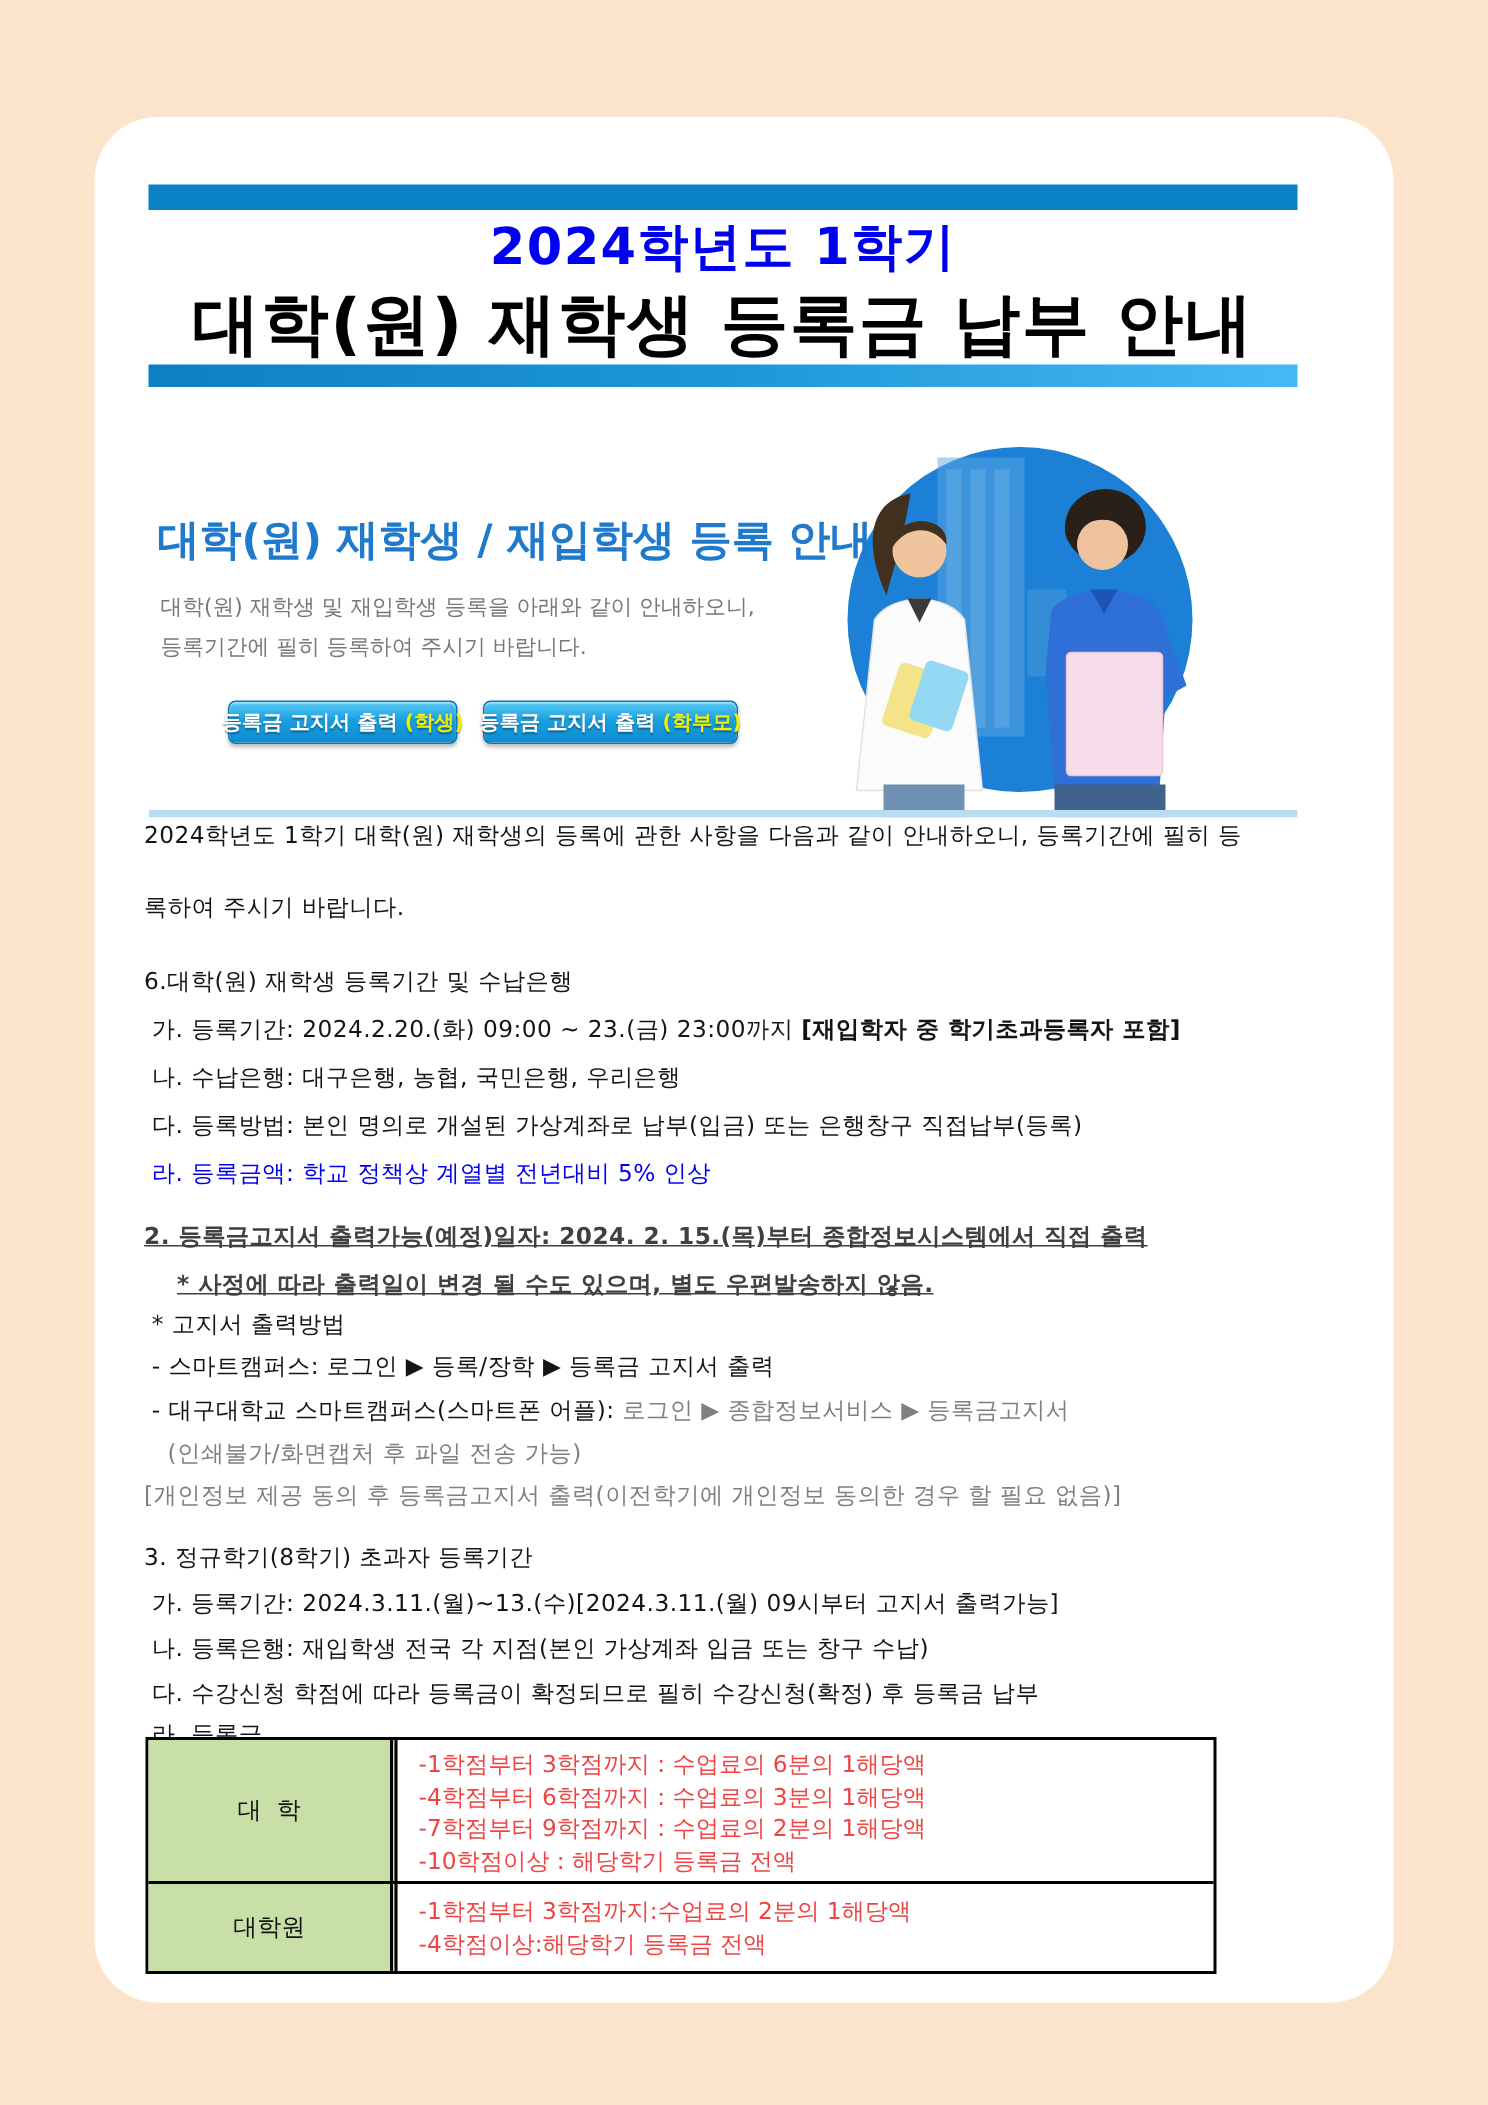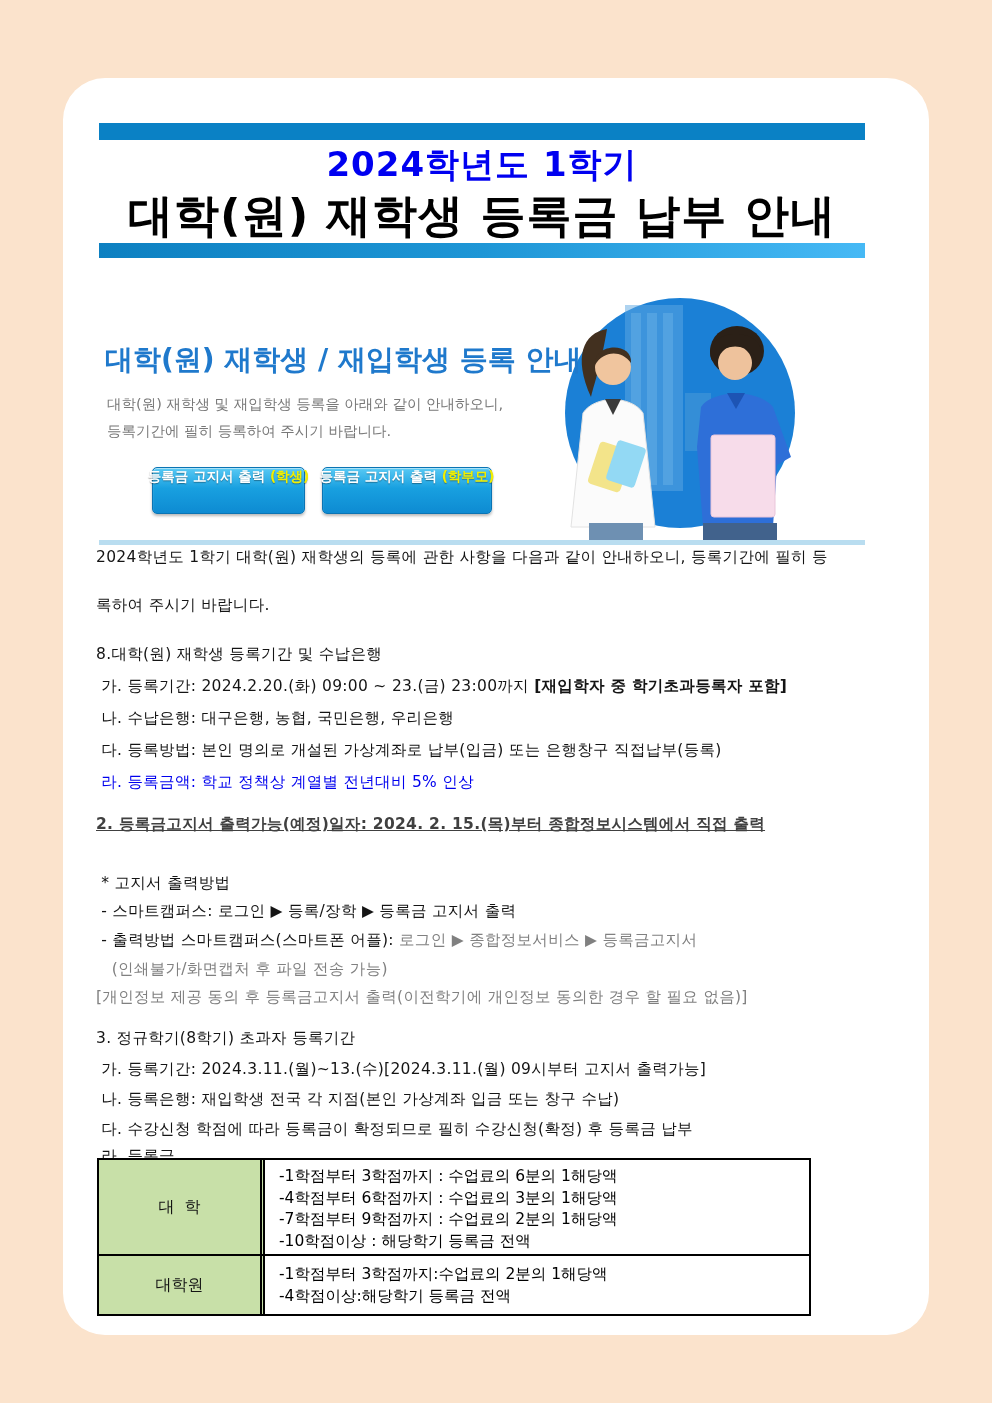--- a/index.html
+++ b/index.html
@@ -34,26 +34,26 @@
     background:#ffffff; overflow:hidden;
   }
   .banner-title {
     position:absolute; left:6px; top:46px;
     font-size:28px; font-weight:bold; color:#1f79cc; white-space:nowrap;
   }
   .banner-sub { position:absolute; left:8px; font-size:14.5px; color:#787878; white-space:nowrap; }
   .banner-sub.s1 { top:100px; }
   .banner-sub.s2 { top:127px; }
   .banner-btn {
-    position:absolute; top:172px; height:47px; border-radius:5px;
+    position:absolute; top:172px; height:29px; border-radius:5px;
     background:linear-gradient(180deg,#58c9f4 0%, #18a0e0 45%, #0e8bd2 100%);
     border:1px solid #0a74b4;
     box-shadow:0 2px 3px rgba(0,0,0,.28), inset 0 1px 1px rgba(255,255,255,.55);
     color:#ffffff; font-weight:bold; font-size:13.5px;
-    display:flex; align-items:flex-start; justify-content:center; white-space:pre;
+    display:flex; align-items:center; justify-content:center; white-space:pre;
     cursor:pointer; text-shadow:0 1px 1px rgba(0,0,0,.35);
   }
   .banner-btn .hl { color:#f2ef00; }
   .btn-student { left:53px; width:153px; }
   .btn-parent  { left:223px; width:170px; }
   .banner-strip { position:absolute; left:0; bottom:0; width:100%; height:5px; background:#b9ddf0; }
   .students { position:absolute; right:0; top:0; }
   
   .bodyline {
     position:absolute; left:33px; width:815px;
@@ -71,21 +71,21 @@
     border:2px solid #000; background:#fff;
   }
   .trow { display:flex; }
   .trow.first { border-bottom:2px solid #000; height:96px; }
   .trow.second { height:58px; }
   .tlabel {
     width:166px; background:#c8e0a8; border-right:5px double #000;
     display:flex; align-items:center; justify-content:center;
     font-size:16px; color:#141414; white-space:pre;
   }
-  .tcontent { flex:1; padding:6px 0 0 14px; font-size:15.5px; color:#000000; }
+  .tcontent { flex:1; padding:6px 0 0 14px; font-size:15.5px; color:#ef4444; }
   .tcontent div { line-height:21.5px; white-space:pre-wrap; }
 </style>
 </head>
 <body>
 
 <div class="card">
 
   <div class="topbar"></div>
   <div class="semester">2024학년도 1학기</div>
   <div class="main-title">대학(원) 재학생 등록금 납부 안내</div>
@@ -129,30 +129,31 @@
     </div>
     <div class="banner-btn btn-parent">
       <span>등록금 고지서 출력 </span><span class="hl">(학부모)</span>
     </div>
     <div class="banner-strip"></div>
   </div>
 
   <div class="bodyline" style="top:469px">2024학년도 1학기 대학(원) 재학생의 등록에 관한 사항을 다음과 같이 안내하오니, 등록기간에 필히 등</div>
   <div class="bodyline" style="top:517px">록하여 주시기 바랍니다.</div>
 
-  <div class="bodyline" style="top:566px">8.대학(원) 재학생 등록기간 및 수납은행</div>
+  <div class="bodyline" style="top:566px">6.대학(원) 재학생 등록기간 및 수납은행</div>
   <div class="bodyline" style="top:598px"><span> 가. 등록기간: 2024.2.20.(화) 09:00 ~ 23.(금) 23:00까지 </span><span class="boldpart">[재입학자 중 학기초과등록자 포함]</span></div>
   <div class="bodyline" style="top:630px"> 나. 수납은행: 대구은행, 농협, 국민은행, 우리은행</div>
   <div class="bodyline" style="top:662px"> 다. 등록방법: 본인 명의로 개설된 가상계좌로 납부(입금) 또는 은행창구 직접납부(등록)</div>
   <div class="bodyline blue" style="top:694px"> 라. 등록금액: 학교 정책상 계열별 전년대비 5% 인상</div>
 
   <div class="bodyline redline" style="top:736px">2. 등록금고지서 출력가능(예정)일자: 2024. 2. 15.(목)부터 종합정보시스템에서 직접 출력</div>
+  <div class="bodyline" style="top:768px"><span class="redline indent22" style="padding-left:0;margin-left:22px;display:inline-block">* 사정에 따라 출력일이 변경 될 수도 있으며, 별도 우편발송하지 않음.</span></div>
   <div class="bodyline" style="top:795px"> * 고지서 출력방법</div>
   <div class="bodyline" style="top:823px"> - 스마트캠퍼스: 로그인 ▶ 등록/장학 ▶ 등록금 고지서 출력</div>
-  <div class="bodyline" style="top:852px"><span> - 출력방법 스마트캠퍼스(스마트폰 어플): </span><span class="gray">로그인 ▶ 종합정보서비스 ▶ 등록금고지서</span></div>
+  <div class="bodyline" style="top:852px"><span> - 대구대학교 스마트캠퍼스(스마트폰 어플): </span><span class="gray">로그인 ▶ 종합정보서비스 ▶ 등록금고지서</span></div>
   <div class="bodyline gray" style="top:881px">   (인쇄불가/화면캡처 후 파일 전송 가능)</div>
   <div class="bodyline gray" style="top:909px">[개인정보 제공 동의 후 등록금고지서 출력(이전학기에 개인정보 동의한 경우 할 필요 없음)]</div>
 
   <div class="bodyline" style="top:950px">3. 정규학기(8학기) 초과자 등록기간</div>
   <div class="bodyline" style="top:981px"> 가. 등록기간: 2024.3.11.(월)~13.(수)[2024.3.11.(월) 09시부터 고지서 출력가능]</div>
   <div class="bodyline" style="top:1011px"> 나. 등록은행: 재입학생 전국 각 지점(본인 가상계좌 입금 또는 창구 수납)</div>
   <div class="bodyline" style="top:1041px"> 다. 수강신청 학점에 따라 등록금이 확정되므로 필히 수강신청(확정) 후 등록금 납부</div>
   <div class="bodyline" style="top:1068px"> 라. 등록금</div>
 
   <div class="ttable">

